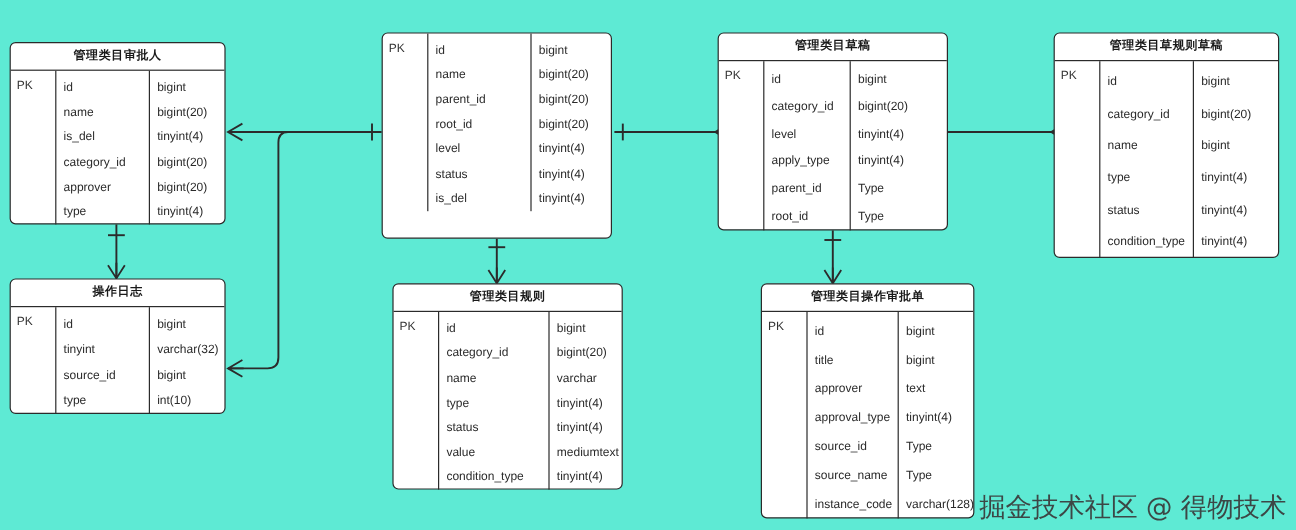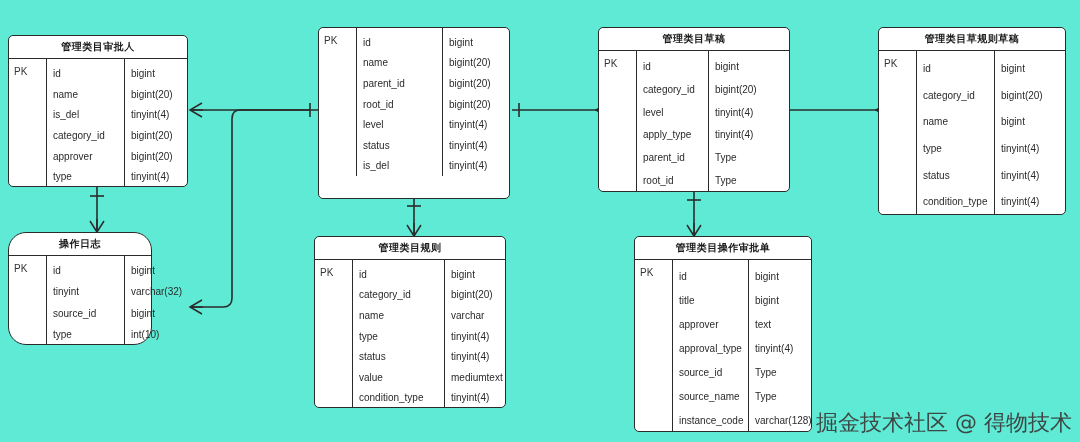--- a/index.html
+++ b/index.html
@@ -169,21 +169,21 @@
         <div class="cell">bigint</div>
         <div class="cell">bigint(20)</div>
         <div class="cell">tinyint(4)</div>
         <div class="cell">bigint(20)</div>
         <div class="cell">bigint(20)</div>
         <div class="cell">tinyint(4)</div>
       </div>
     </div>
   </div>
 
-  <div class="entity" style="left:8px; top:232px; width:144px; height:113px;border-radius:18px;">
+  <div class="entity" style="left:8px; top:232px; width:180px; height:113px;">
     <div class="entity-title">操作日志</div>
     <div class="entity-body">
       <div class="col-pk" style="width:38px;">PK</div>
       <div class="col-fields" style="width:78px;">
         <div class="cell">id</div>
         <div class="cell">tinyint</div>
         <div class="cell">source_id</div>
         <div class="cell">type</div>
       </div>
       <div class="col-types">
@@ -258,21 +258,21 @@
         <div class="cell">bigint</div>
         <div class="cell">bigint(20)</div>
         <div class="cell">bigint</div>
         <div class="cell">tinyint(4)</div>
         <div class="cell">tinyint(4)</div>
         <div class="cell">tinyint(4)</div>
       </div>
     </div>
   </div>
 
-  <div class="entity" style="left:314px; top:236px; width:192px; height:172px;">
+  <div class="entity" style="left:327px; top:236px; width:192px; height:172px;">
     <div class="entity-title">管理类目规则</div>
     <div class="entity-body">
       <div class="col-pk" style="width:38px;">PK</div>
       <div class="col-fields" style="width:92px;">
         <div class="cell">id</div>
         <div class="cell">category_id</div>
         <div class="cell">name</div>
         <div class="cell">type</div>
         <div class="cell">status</div>
         <div class="cell">value</div>

